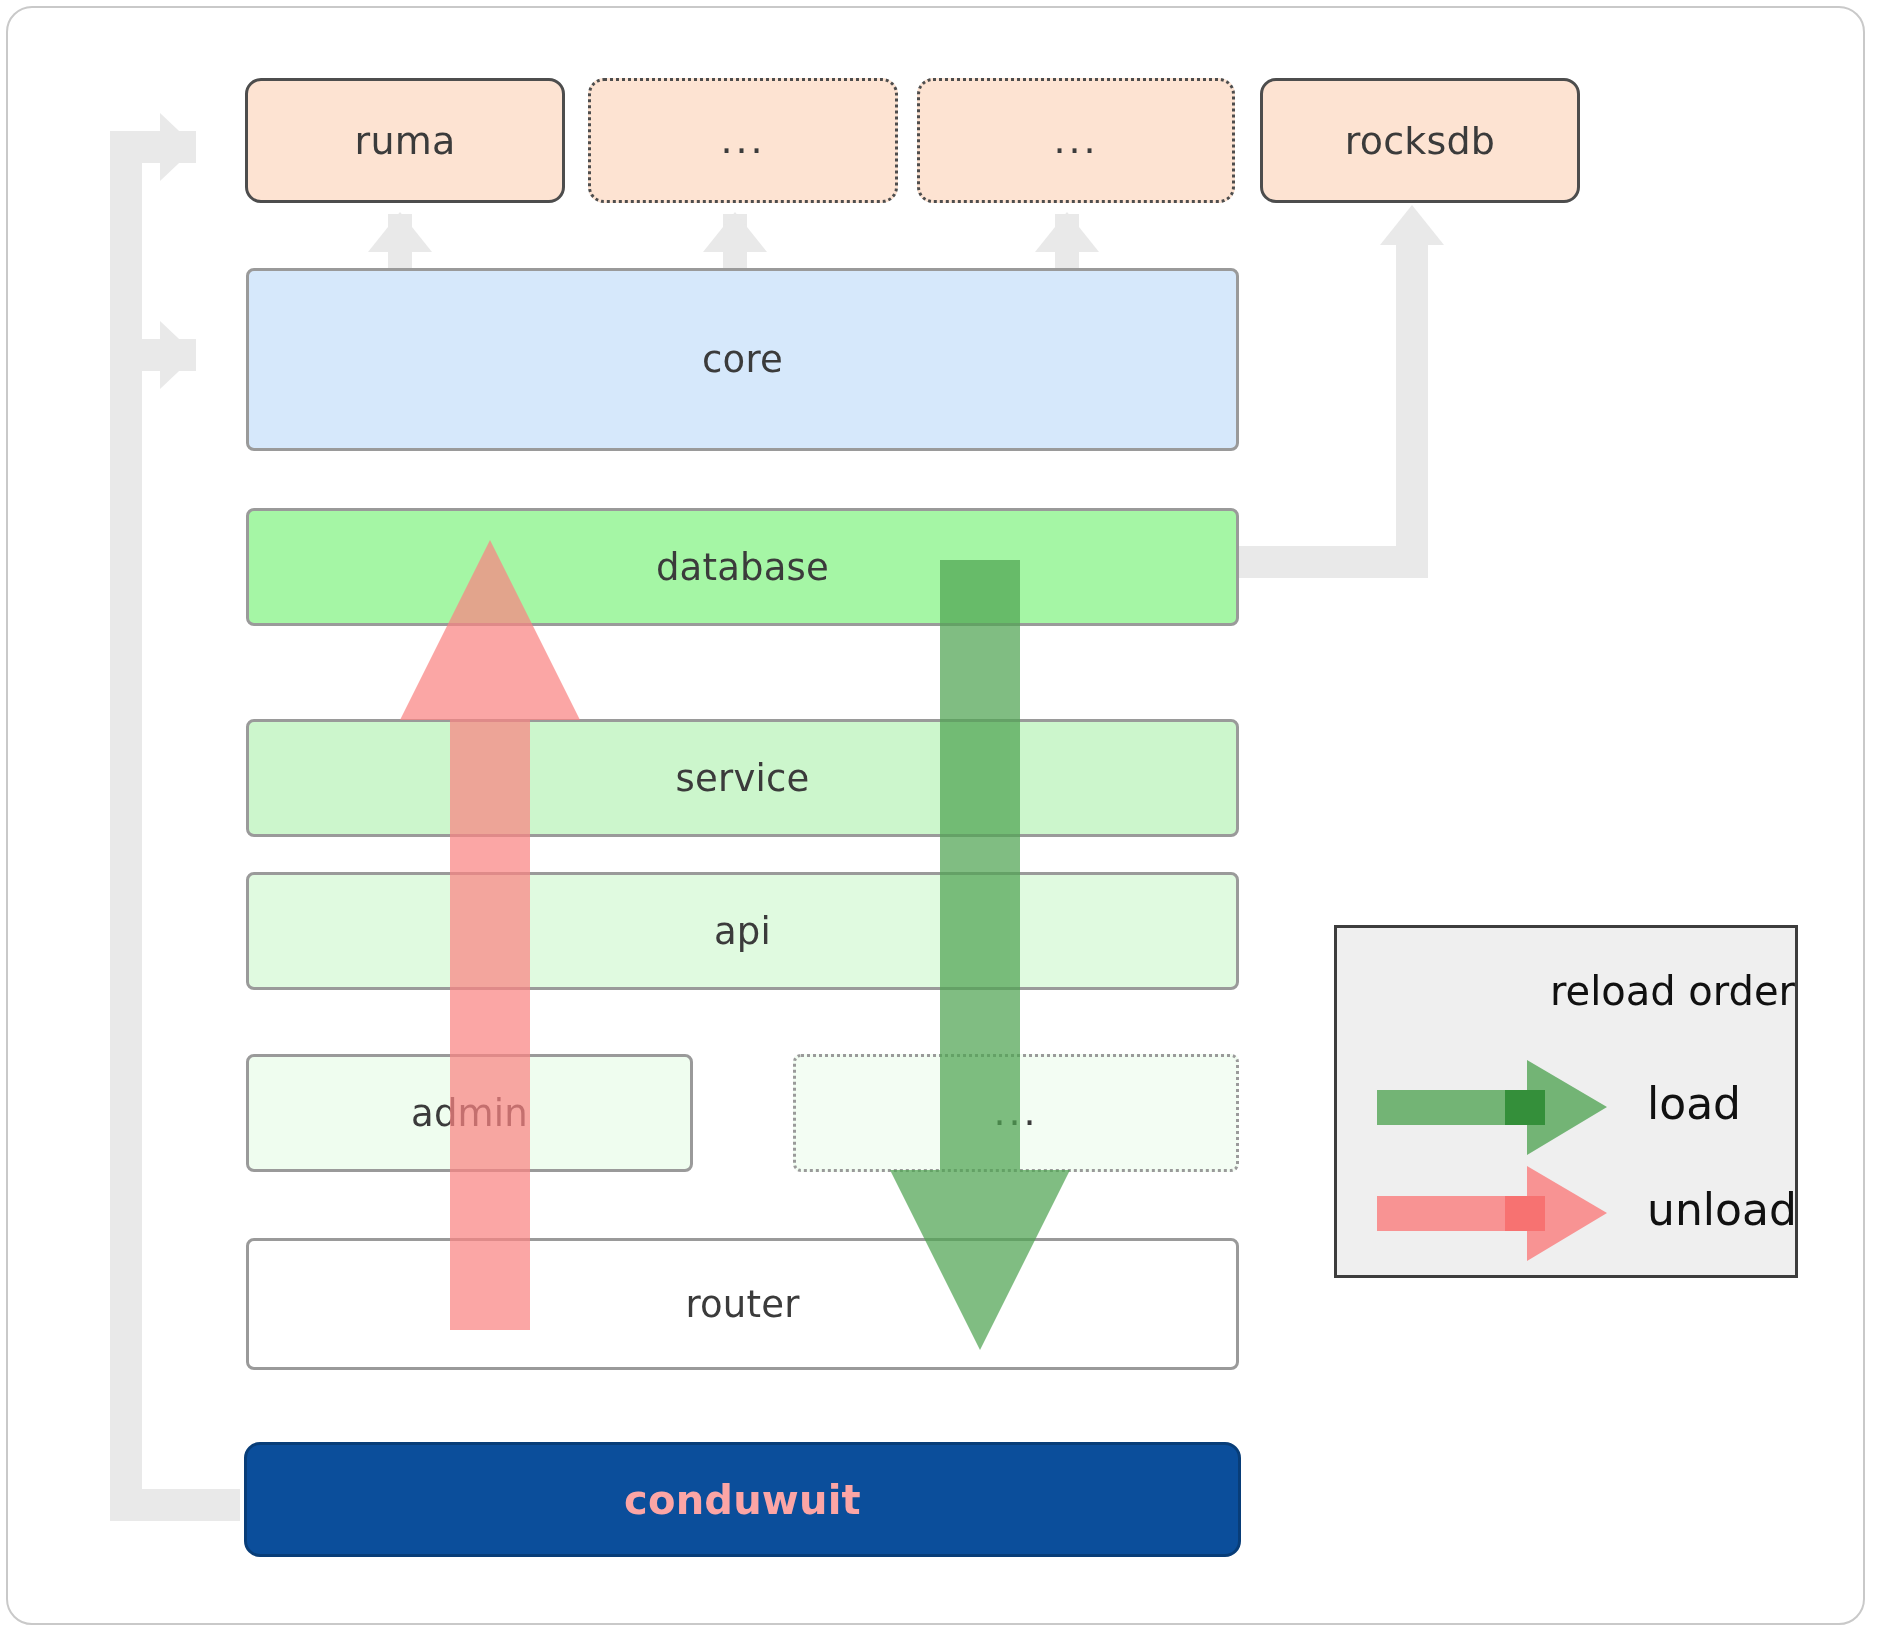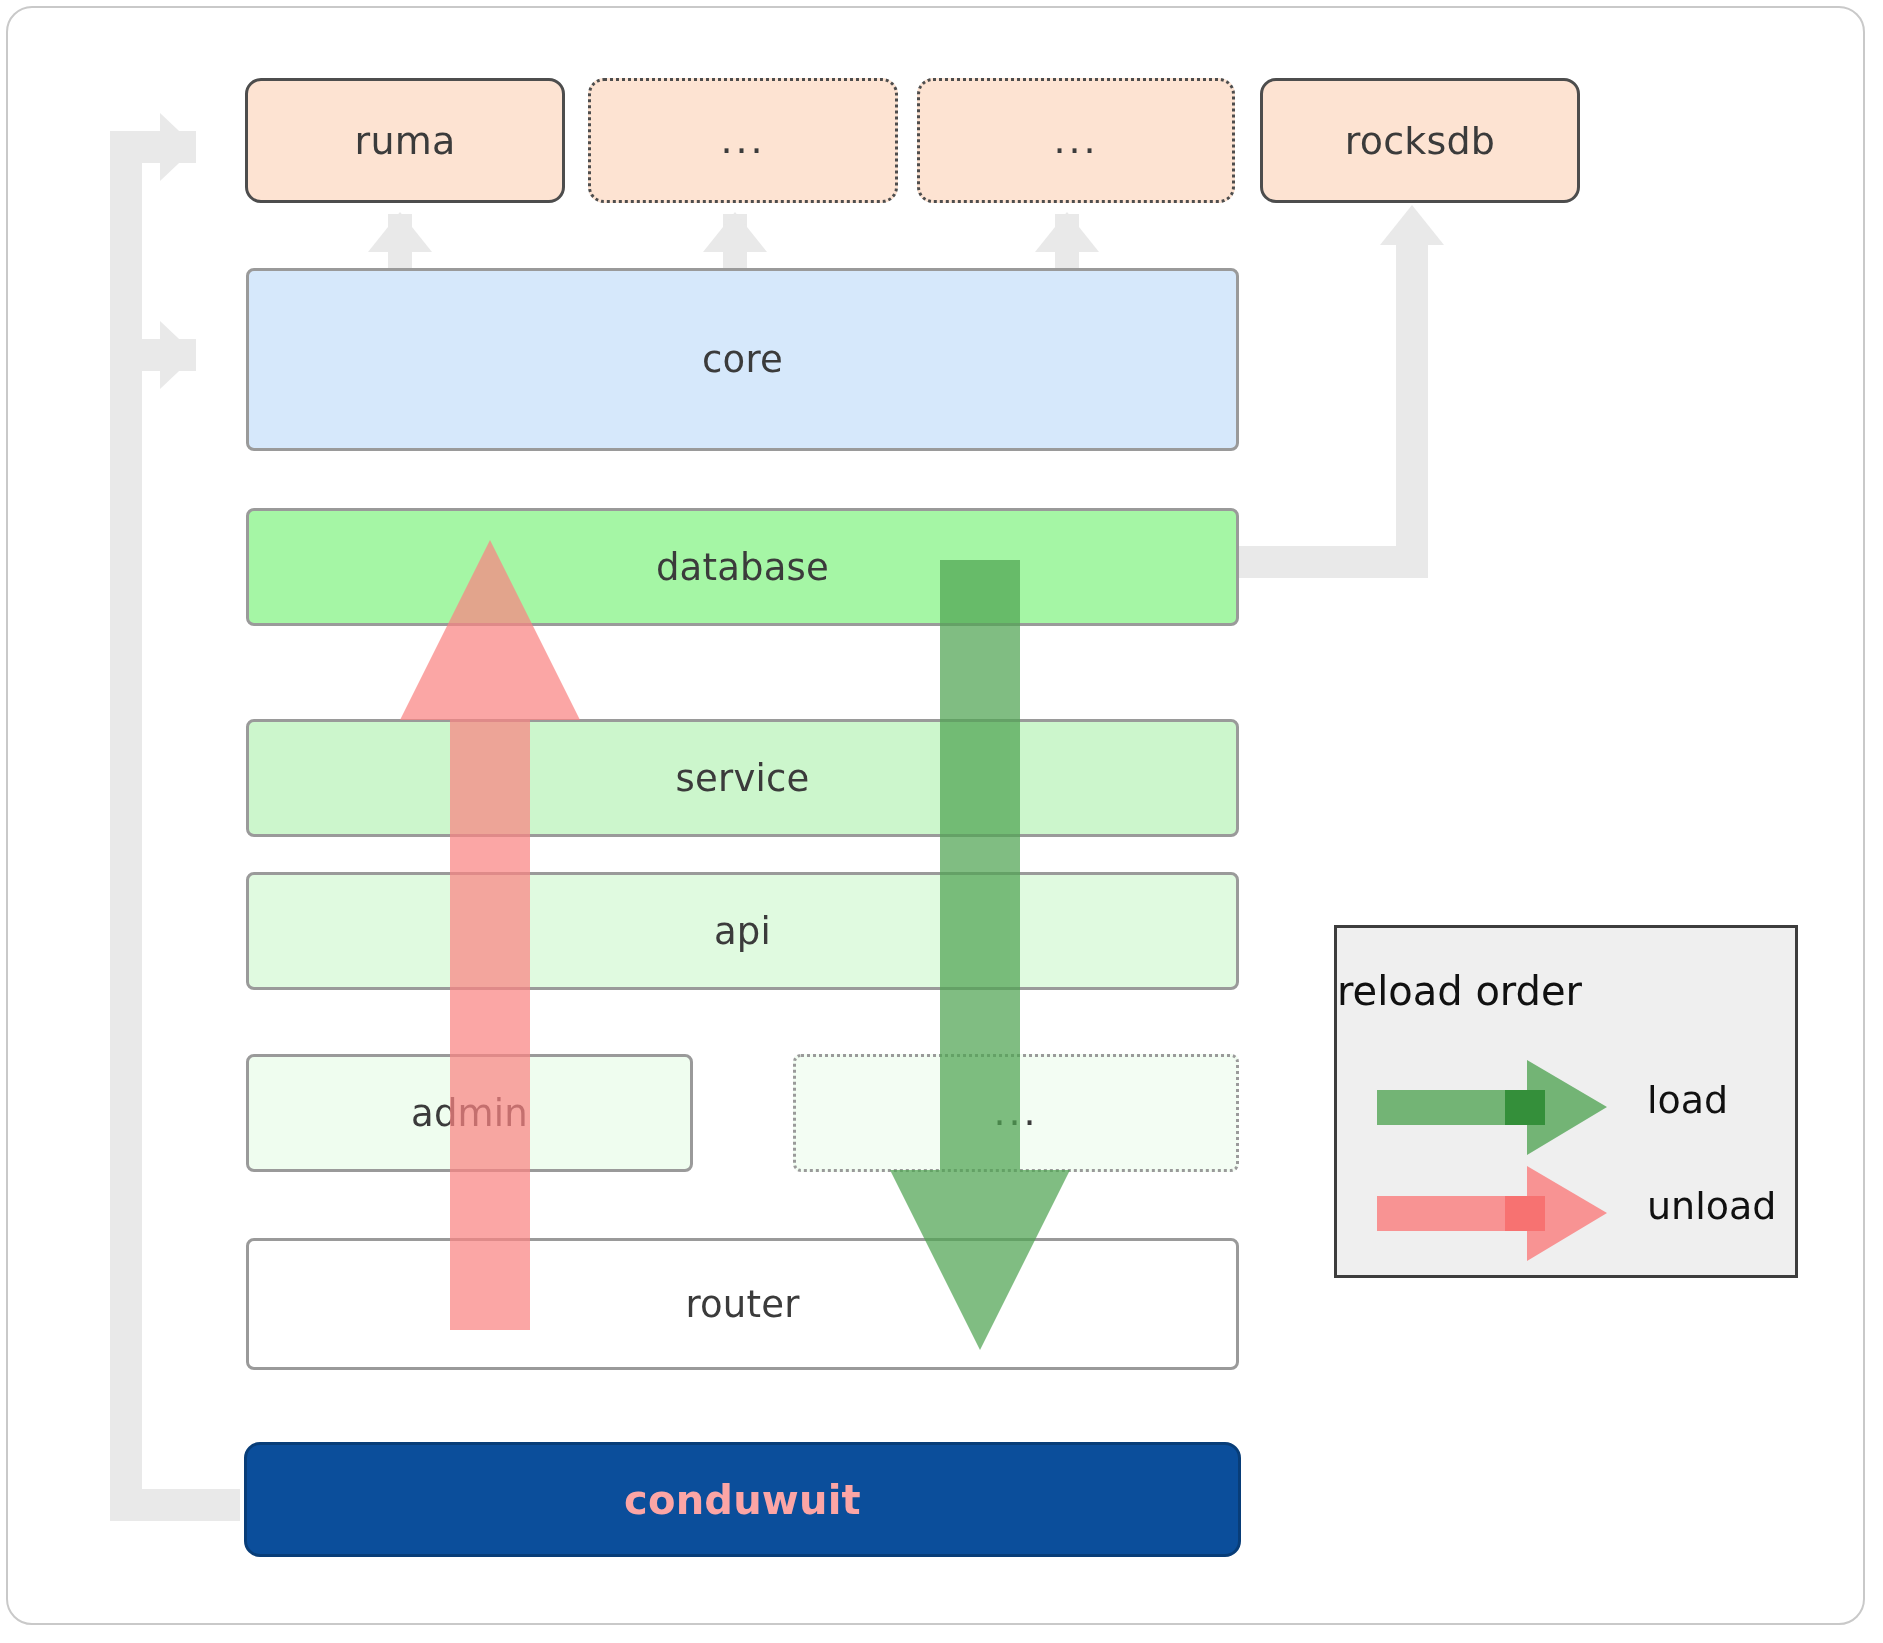--- a/index.html
+++ b/index.html
@@ -99,27 +99,27 @@
   
   .legend {
     position: absolute;
     background: #efefef;
     border: 3px solid #3d3d3d;
     box-sizing: border-box;
   }
   .legend-title {
     position: absolute;
     width: 100%;
-    text-align: left;
+    text-align: right;
     font-size: 40px;
     color: #111111;
   }
   .legend-label {
     position: absolute;
-    font-size: 38px;
+    font-size: 44px;
     color: #111111;
   }
   .legend-icon { position: absolute; }
 </style>
 </head>
 <body>
 
 <div id="canvas">
   <div class="frame"></div>
 

